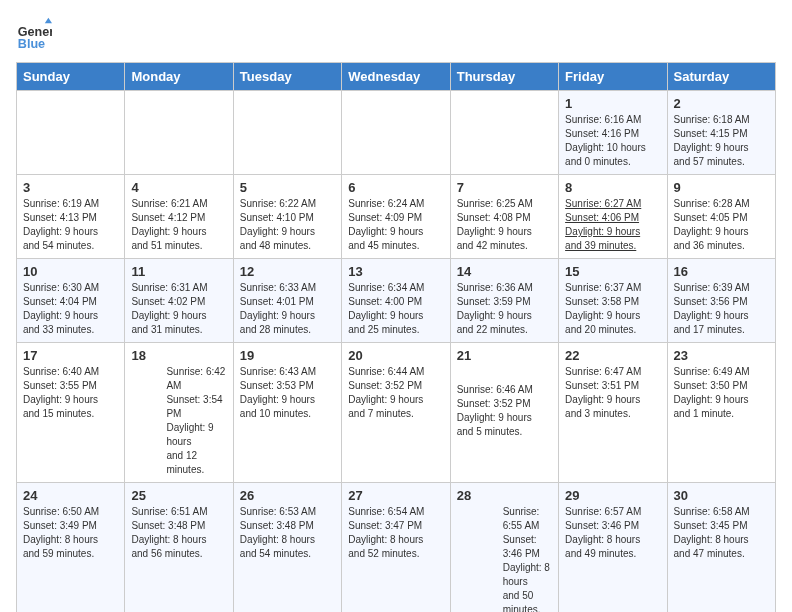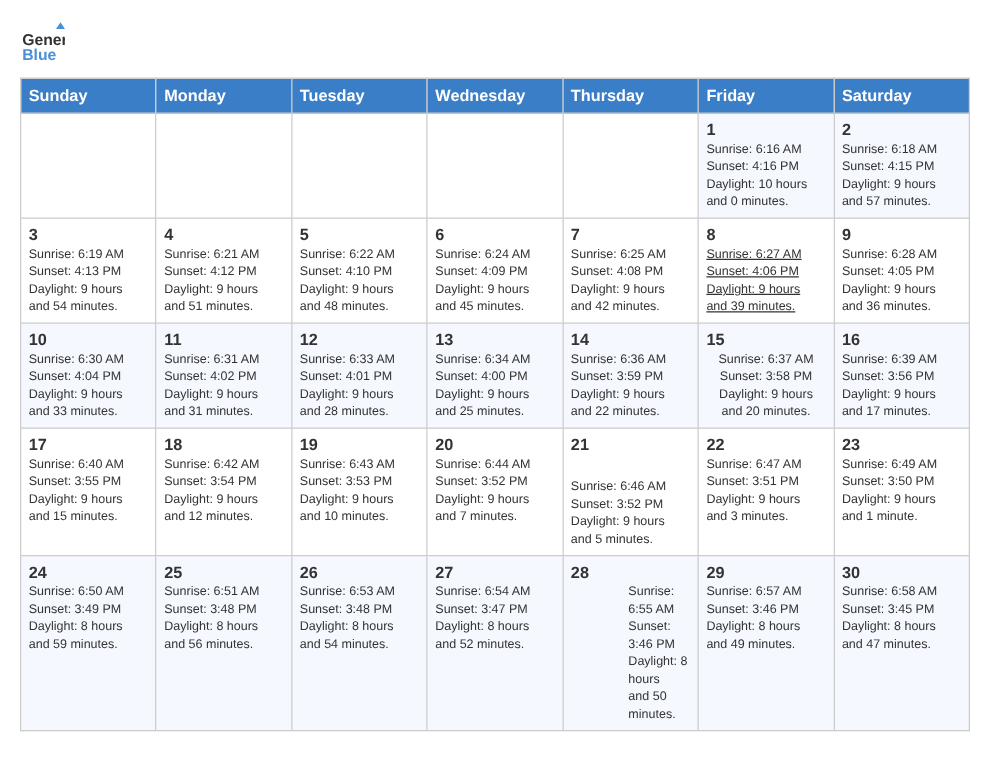--- a/index.html
+++ b/index.html
@@ -218,21 +218,21 @@
         </td>
         <td>
           <span class="day-num">14</span>
           <div class="day-info" style="white-space: pre-line;">Sunrise: 6:36 AM
 Sunset: 3:59 PM
 Daylight: 9 hours
 and 22 minutes.</div>
         </td>
         <td>
           <span class="day-num">15</span>
-          <div class="day-info" style="white-space: pre-line; text-align: center;">Sunrise: 6:37 AM
+          <div class="day-info" style="white-space: pre-line;">Sunrise: 6:37 AM
 Sunset: 3:58 PM
 Daylight: 9 hours
 and 20 minutes.</div>
         </td>
         <td>
           <span class="day-num">16</span>
           <div class="day-info" style="white-space: pre-line;">Sunrise: 6:39 AM
 Sunset: 3:56 PM
 Daylight: 9 hours
 and 17 minutes.</div>
@@ -241,21 +241,21 @@
       <tr>
         <td>
           <span class="day-num">17</span>
           <div class="day-info" style="white-space: pre-line;">Sunrise: 6:40 AM
 Sunset: 3:55 PM
 Daylight: 9 hours
 and 15 minutes.</div>
         </td>
         <td>
           <span class="day-num">18</span>
-          <div class="day-info" style="white-space: pre-line;">Sunrise: 6:42 AM
+          <div class="day-info" style="white-space: pre-line; margin-left: 35px;">Sunrise: 6:42 AM
 Sunset: 3:54 PM
 Daylight: 9 hours
 and 12 minutes.</div>
         </td>
         <td>
           <span class="day-num">19</span>
           <div class="day-info" style="white-space: pre-line;">Sunrise: 6:43 AM
 Sunset: 3:53 PM
 Daylight: 9 hours
 and 10 minutes.</div>

